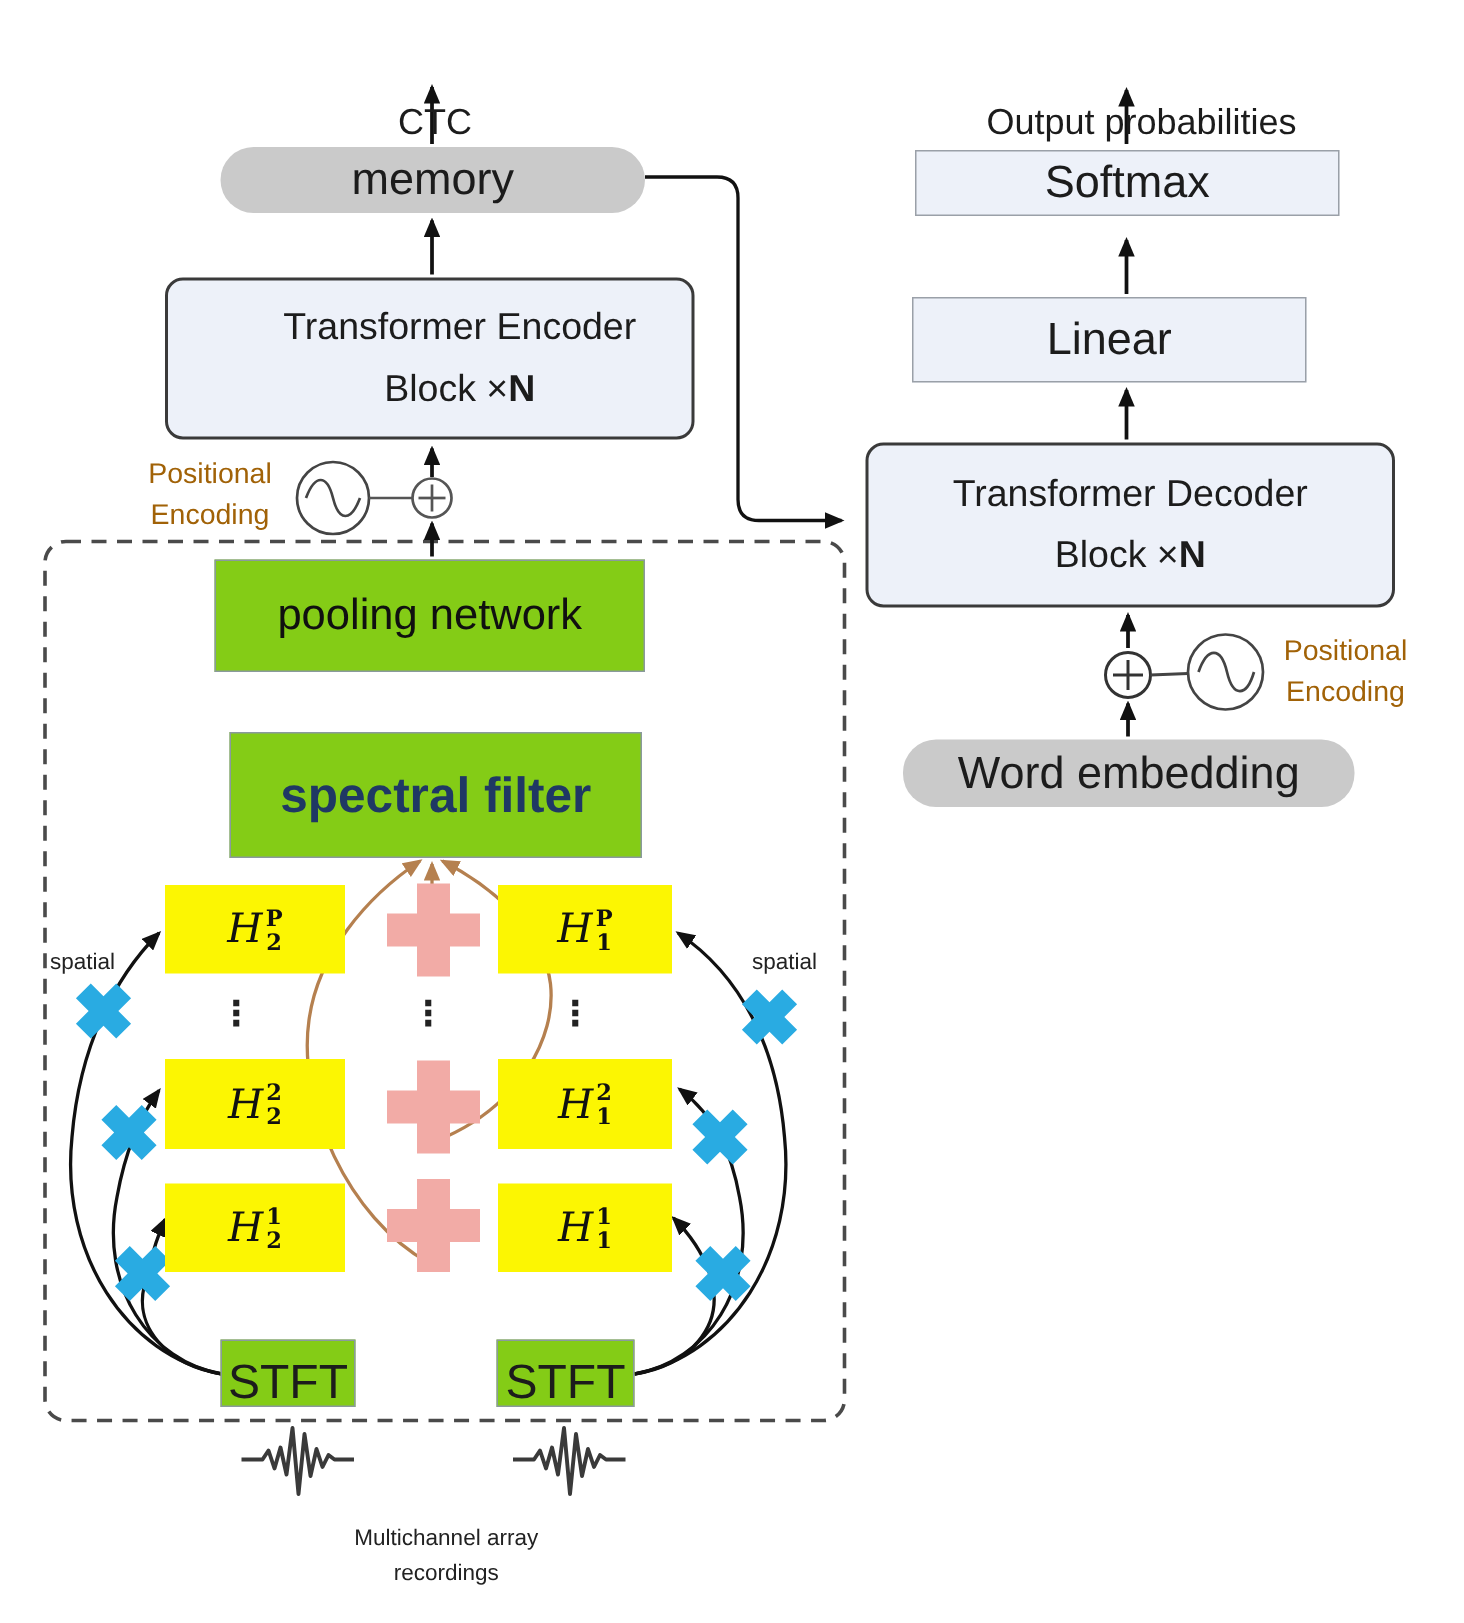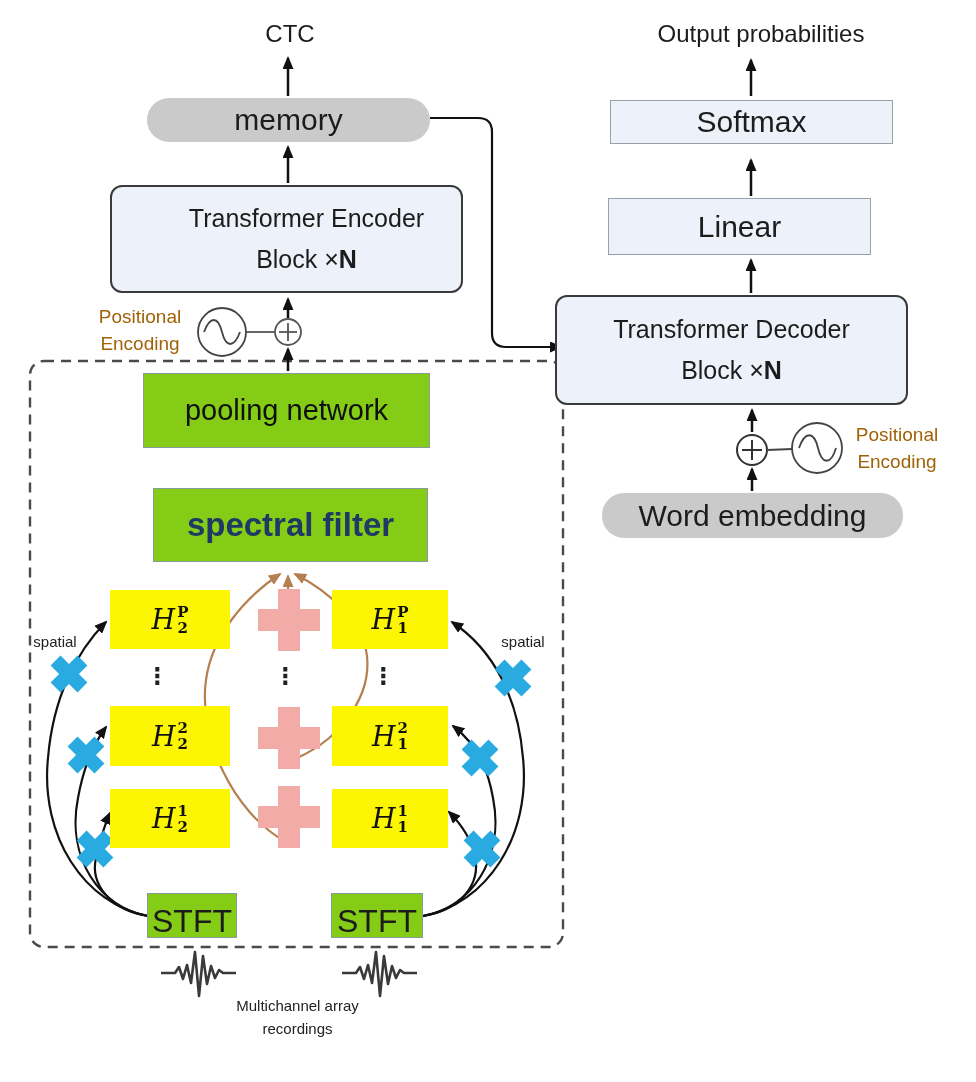--- a/index.html
+++ b/index.html
@@ -12,37 +12,37 @@
     position:absolute; box-sizing:border-box;
     display:flex; align-items:center; justify-content:center;
     text-align:center;
   }
   .rounded { background:#EDF1F9; border:2.5px solid #3a3a3a; border-radius:12px; }
   .lightbox { background:#EDF1F9; border:1.5px solid #9aa0a8; }
   .graybar  { background:#CACACA;border-radius:22px; }
   .teal     { background:#84cc16; border:1.5px solid #8a9a9c; }
   .yellow   { background:#FCF602; border:none; }
   .label { position:absolute; text-align:center; }
-  .t24 { font-size:24px; }
+  .t24 { font-size:24px;margin-top:48px; }
   .t30 { font-size:30px; }
   .t25 { font-size:25px; line-height:1.65; }
   .t16 { font-size:19px; line-height:1.4; color:#a16207; }
   .t15 { font-size:15px; color:#222; }
   .spectral-text { font-size:33px; font-weight:600; color:#1F3864; }
   .pooling-text  { font-size:29px; color:#101010; }
   .stft-text { font-size:32px; font-weight:500;margin-top:12px; }
   .mathlabel { font-family:"DejaVu Serif", serif; font-style:italic;
                font-size:27px; color:#111; display:inline-flex; align-items:center; }
   .ss { display:inline-flex; flex-direction:column; font-style:normal;
         font-weight:bold; font-size:15px; line-height:1.05; margin-left:2px;
         transform:translateY(1px); }
   .dots { position:absolute; width:22px; text-align:center;
           font-family:"DejaVu Sans", sans-serif; font-size:23px;
           font-weight:bold; color:#222; }
-  .caption { line-height:1.5; }
+  .caption { line-height:1.5;margin-top:20px; }
 </style>
 </head>
 <body>
 
 <div class="canvas">
 
   <svg class="wires" width="976" height="1082" viewBox="0 0 976 1082">
     <defs>
       <marker id="arrB" markerUnits="userSpaceOnUse" markerWidth="13" markerHeight="11" refX="11" refY="5.5" orient="auto">
         <path d="M0,0 L13,5.5 L0,11 Z" fill="#111"></path>
@@ -137,21 +137,21 @@
 
   <div class="label t16" style="left:83px; top:304px; width:114px;">
     <div>Positional</div>
     <div>Encoding</div>
   </div>
 
   <div class="box teal" style="left:143px; top:373px; width:287px; height:75px;">
     <span class="pooling-text">pooling network</span>
   </div>
 
-  <div class="box teal" style="left:153px; top:488px; width:275px; height:74px;">
+  <div class="box teal" style="left:153px; top:488px; width:275px; height:84px;">
     <span class="spectral-text">spectral filter</span>
   </div>
 
   <div class="box yellow" style="left:110px; top:590px; width:120px; height:59px;">
     <span class="mathlabel">
         <i>H</i>
         <span class="ss">
           <span>P</span>
           <span>2</span>
         </span>
@@ -225,21 +225,21 @@
   <div class="label t24" style="left:636px; top:20px; width:250px;">Output probabilities</div>
 
   <div class="box lightbox t30" style="left:610px; top:100px; width:283px; height:44px;">
     <span>Softmax</span>
   </div>
 
   <div class="box lightbox t30" style="left:608px; top:198px; width:263px; height:57px;">
     <span>Linear</span>
   </div>
 
-  <div class="box rounded" style="left:555px; top:295px; width:353px; height:110px;">
+  <div class="box rounded" style="left:577px; top:295px; width:353px; height:110px;">
     <div class="t25">
       <div>Transformer Decoder</div>
       <div><span>Block ×</span><b>N</b></div>
     </div>
   </div>
 
   <div class="label t16" style="left:843px; top:422px; width:108px;">
     <div>Positional</div>
     <div>Encoding</div>
   </div>

